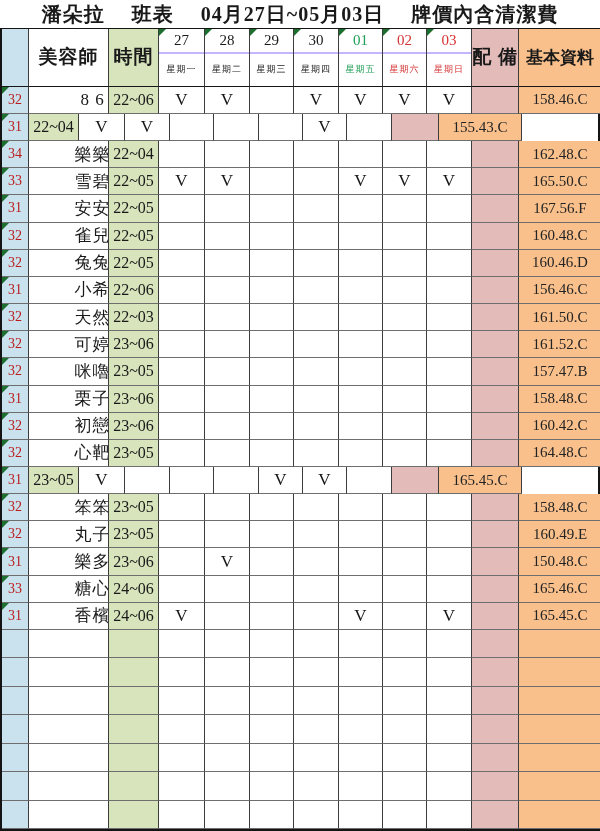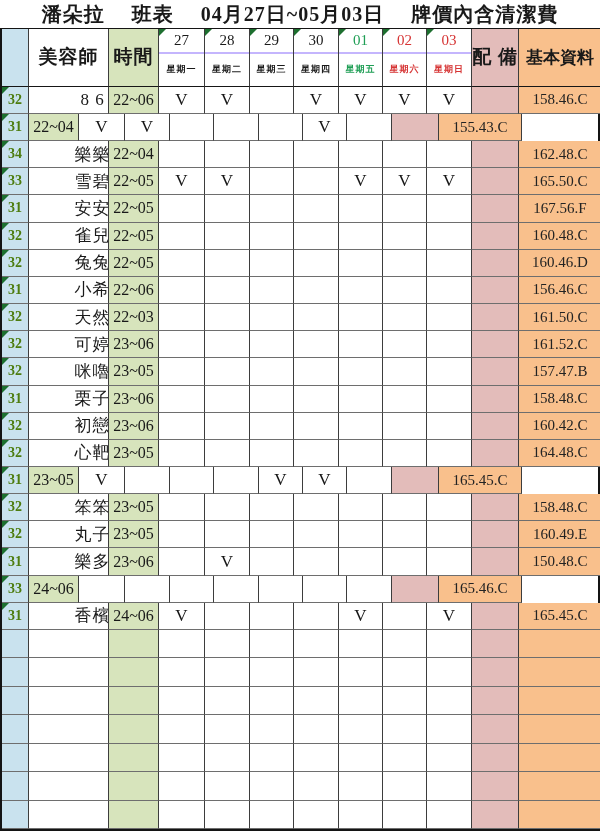--- a/index.html
+++ b/index.html
@@ -41,27 +41,27 @@
   .bg-orange{background:#f9c08c;}
   .hcell{font-weight:bold;font-size:19px;letter-spacing:1px;}
   .hcell-sm{font-weight:bold;font-size:17px;letter-spacing:0;}
   .day-header{flex-direction:column;align-items:stretch;padding:0;}
   .date-num{
     height:25px;display:flex;align-items:center;justify-content:center;
     font-size:15px;border-bottom:2px solid #c4b5fd;box-sizing:border-box;
   }
   .weekday{
     flex:1;display:flex;align-items:center;justify-content:center;
-    font-size:9px;font-weight:bold;letter-spacing:1px;
+    font-size:9px;font-weight:normal;letter-spacing:1px;
   }
   .has-tri::before{
     content:"";position:absolute;top:0;left:0;width:0;height:0;
     border-top:7px solid #1d6f2f;border-right:7px solid transparent;
   }
-  .num-cell{font-size:14px;font-weight:bold;color:#4d7c0f;}
+  .num-cell{font-size:14px;font-weight:normal;color:#b91c1c;}
   .name-cell{font-size:17px;letter-spacing:1px;padding-left:48px;}
   .time-cell{font-size:16px;}
   .mark-cell{font-size:17px;color:#161616;}
   .info-cell{font-size:15px;color:#232323;}
 </style>
 </head>
 <body>
 
 <div class="sheet">
   <div class="title">潘朵拉　 班表　 04月27日~05月03日　 牌價內含清潔費</div>
@@ -323,20 +323,21 @@
           <div class="cell mark-cell d1">V</div>
           <div class="cell mark-cell d2"></div>
           <div class="cell mark-cell d3"></div>
           <div class="cell mark-cell d4"></div>
           <div class="cell mark-cell d5"></div>
           <div class="cell mark-cell d6"></div>
           <div class="cell c-equip bg-pink"></div>
           <div class="cell c-info bg-orange info-cell">150.48.C</div>
         </div><div class="row data-row">
           <div class="cell c-num bg-blue num-cell has-tri">33</div>
+          <div class="cell c-name name-cell">糖心</div>
           <div class="cell c-time bg-green time-cell">24~06</div>
           <div class="cell mark-cell d0"></div>
           <div class="cell mark-cell d1"></div>
           <div class="cell mark-cell d2"></div>
           <div class="cell mark-cell d3"></div>
           <div class="cell mark-cell d4"></div>
           <div class="cell mark-cell d5"></div>
           <div class="cell mark-cell d6"></div>
           <div class="cell c-equip bg-pink"></div>
           <div class="cell c-info bg-orange info-cell">165.46.C</div>

